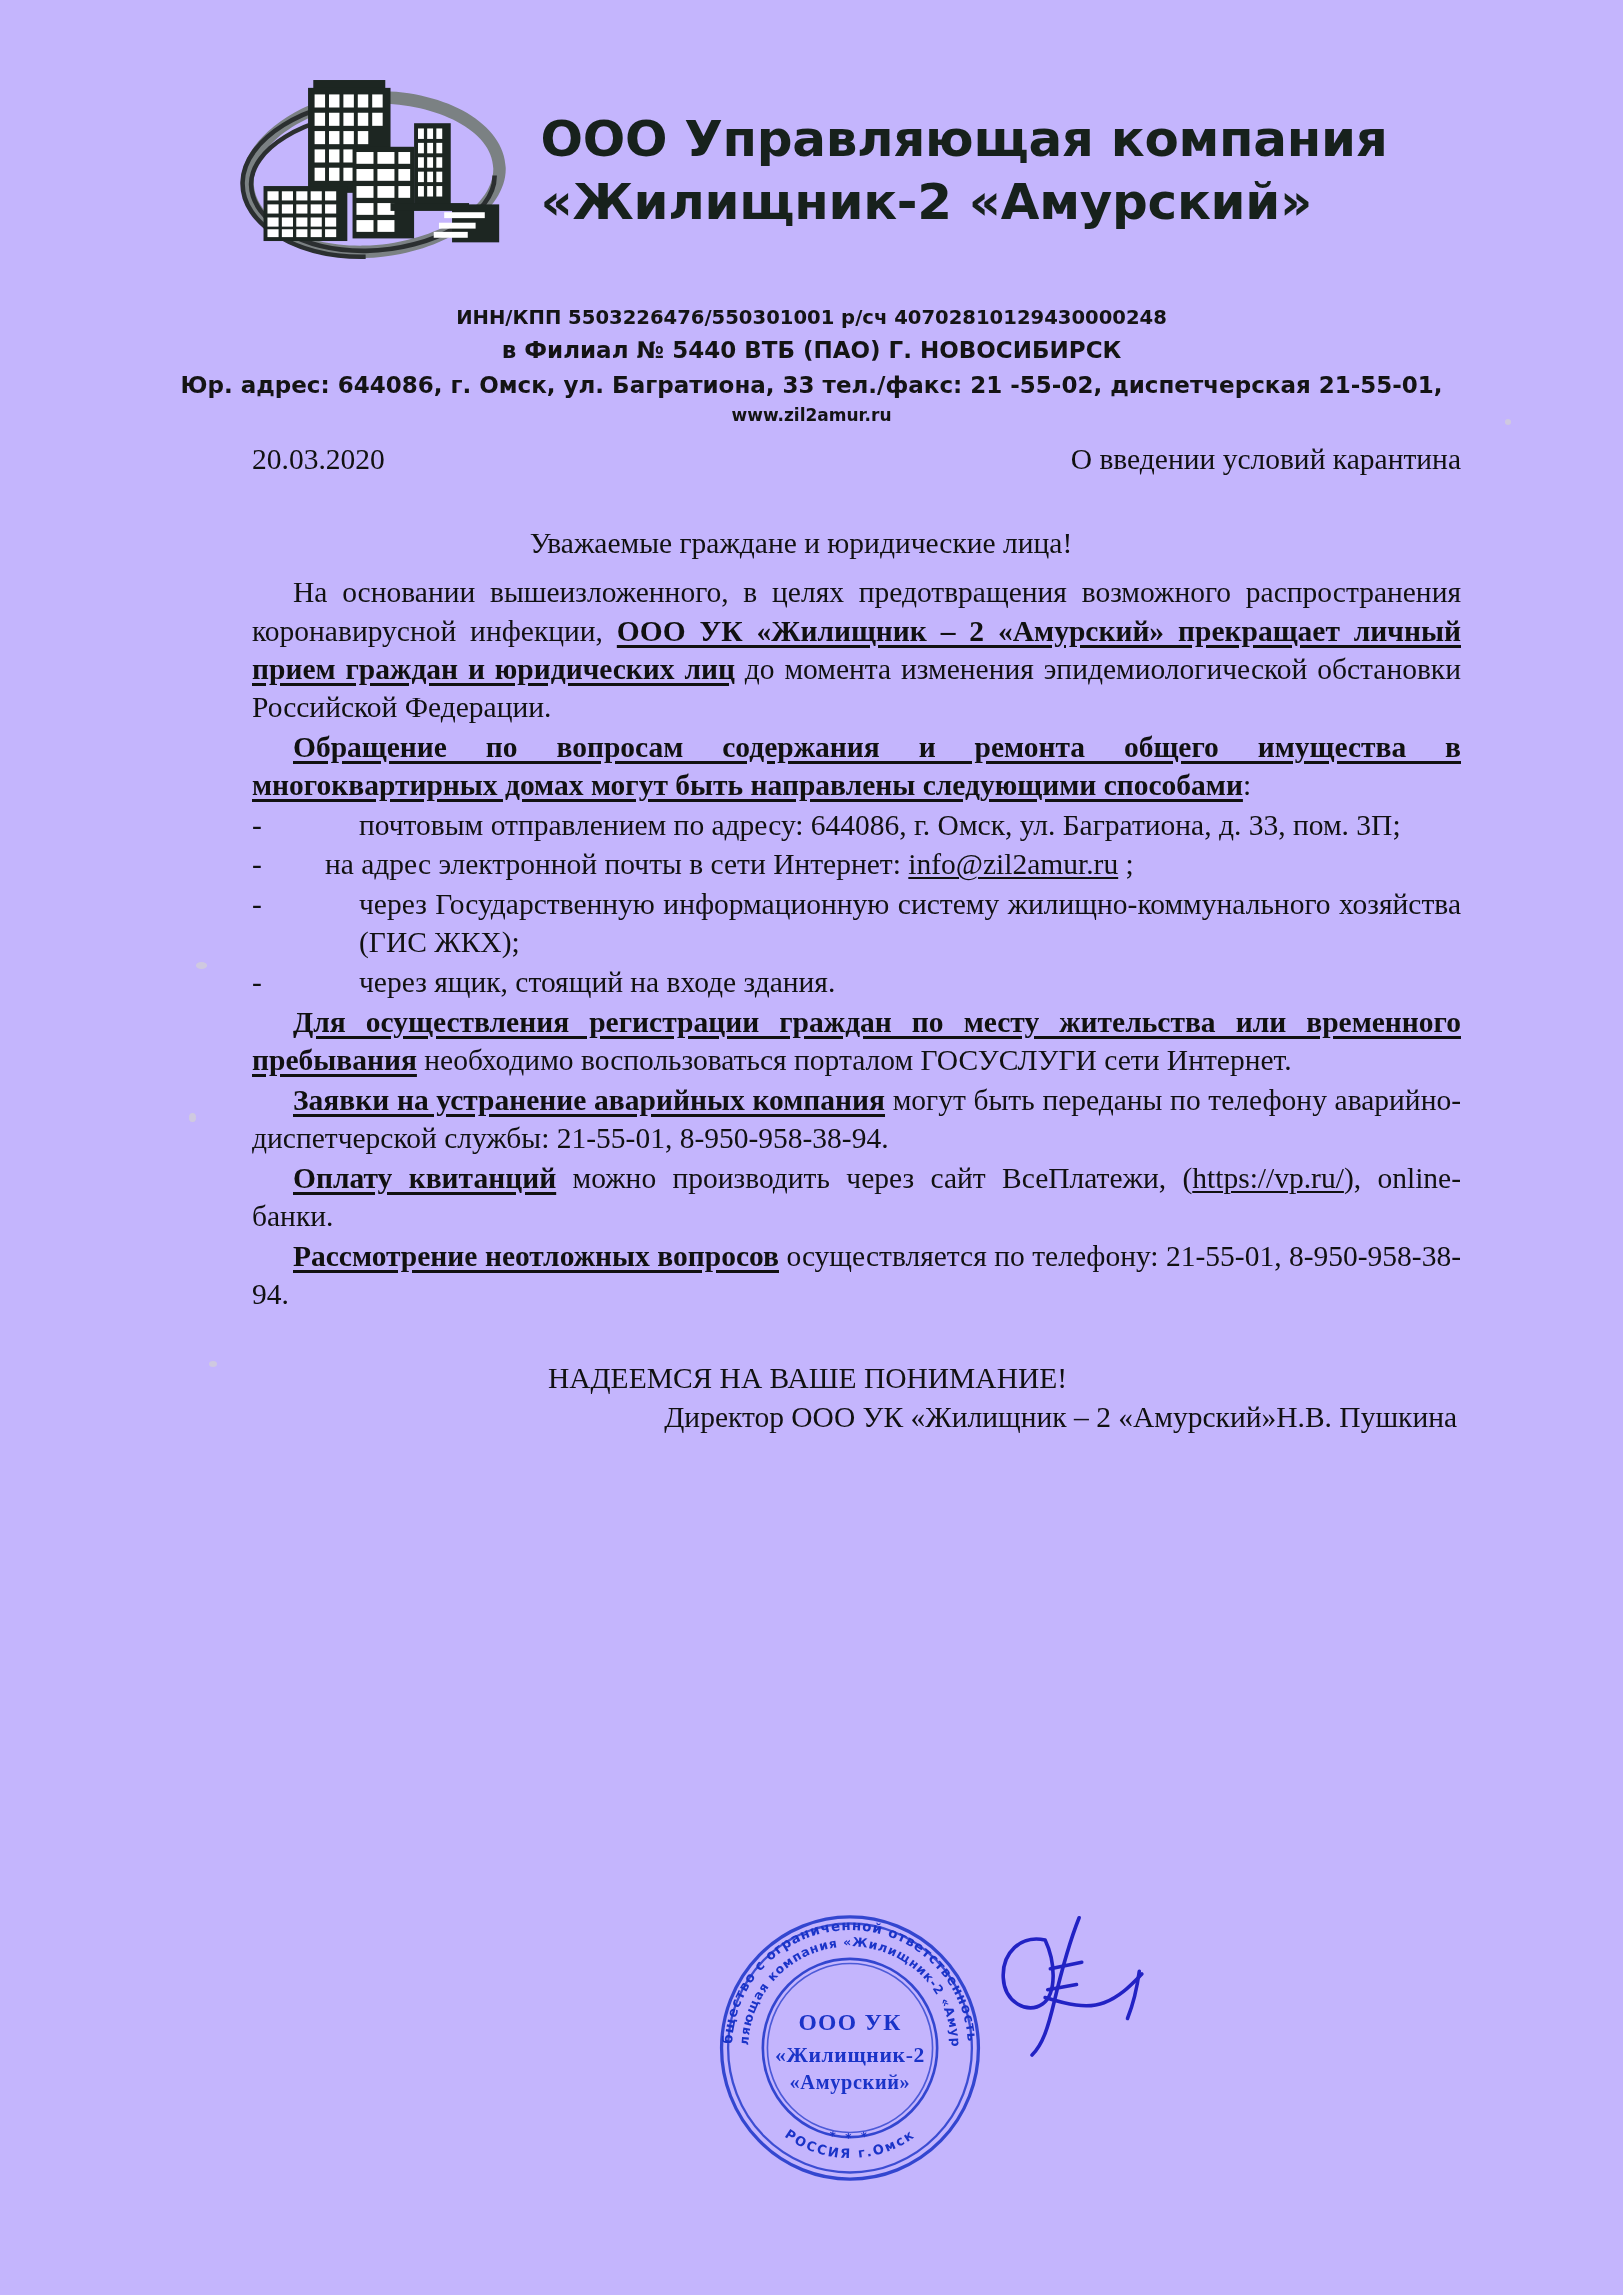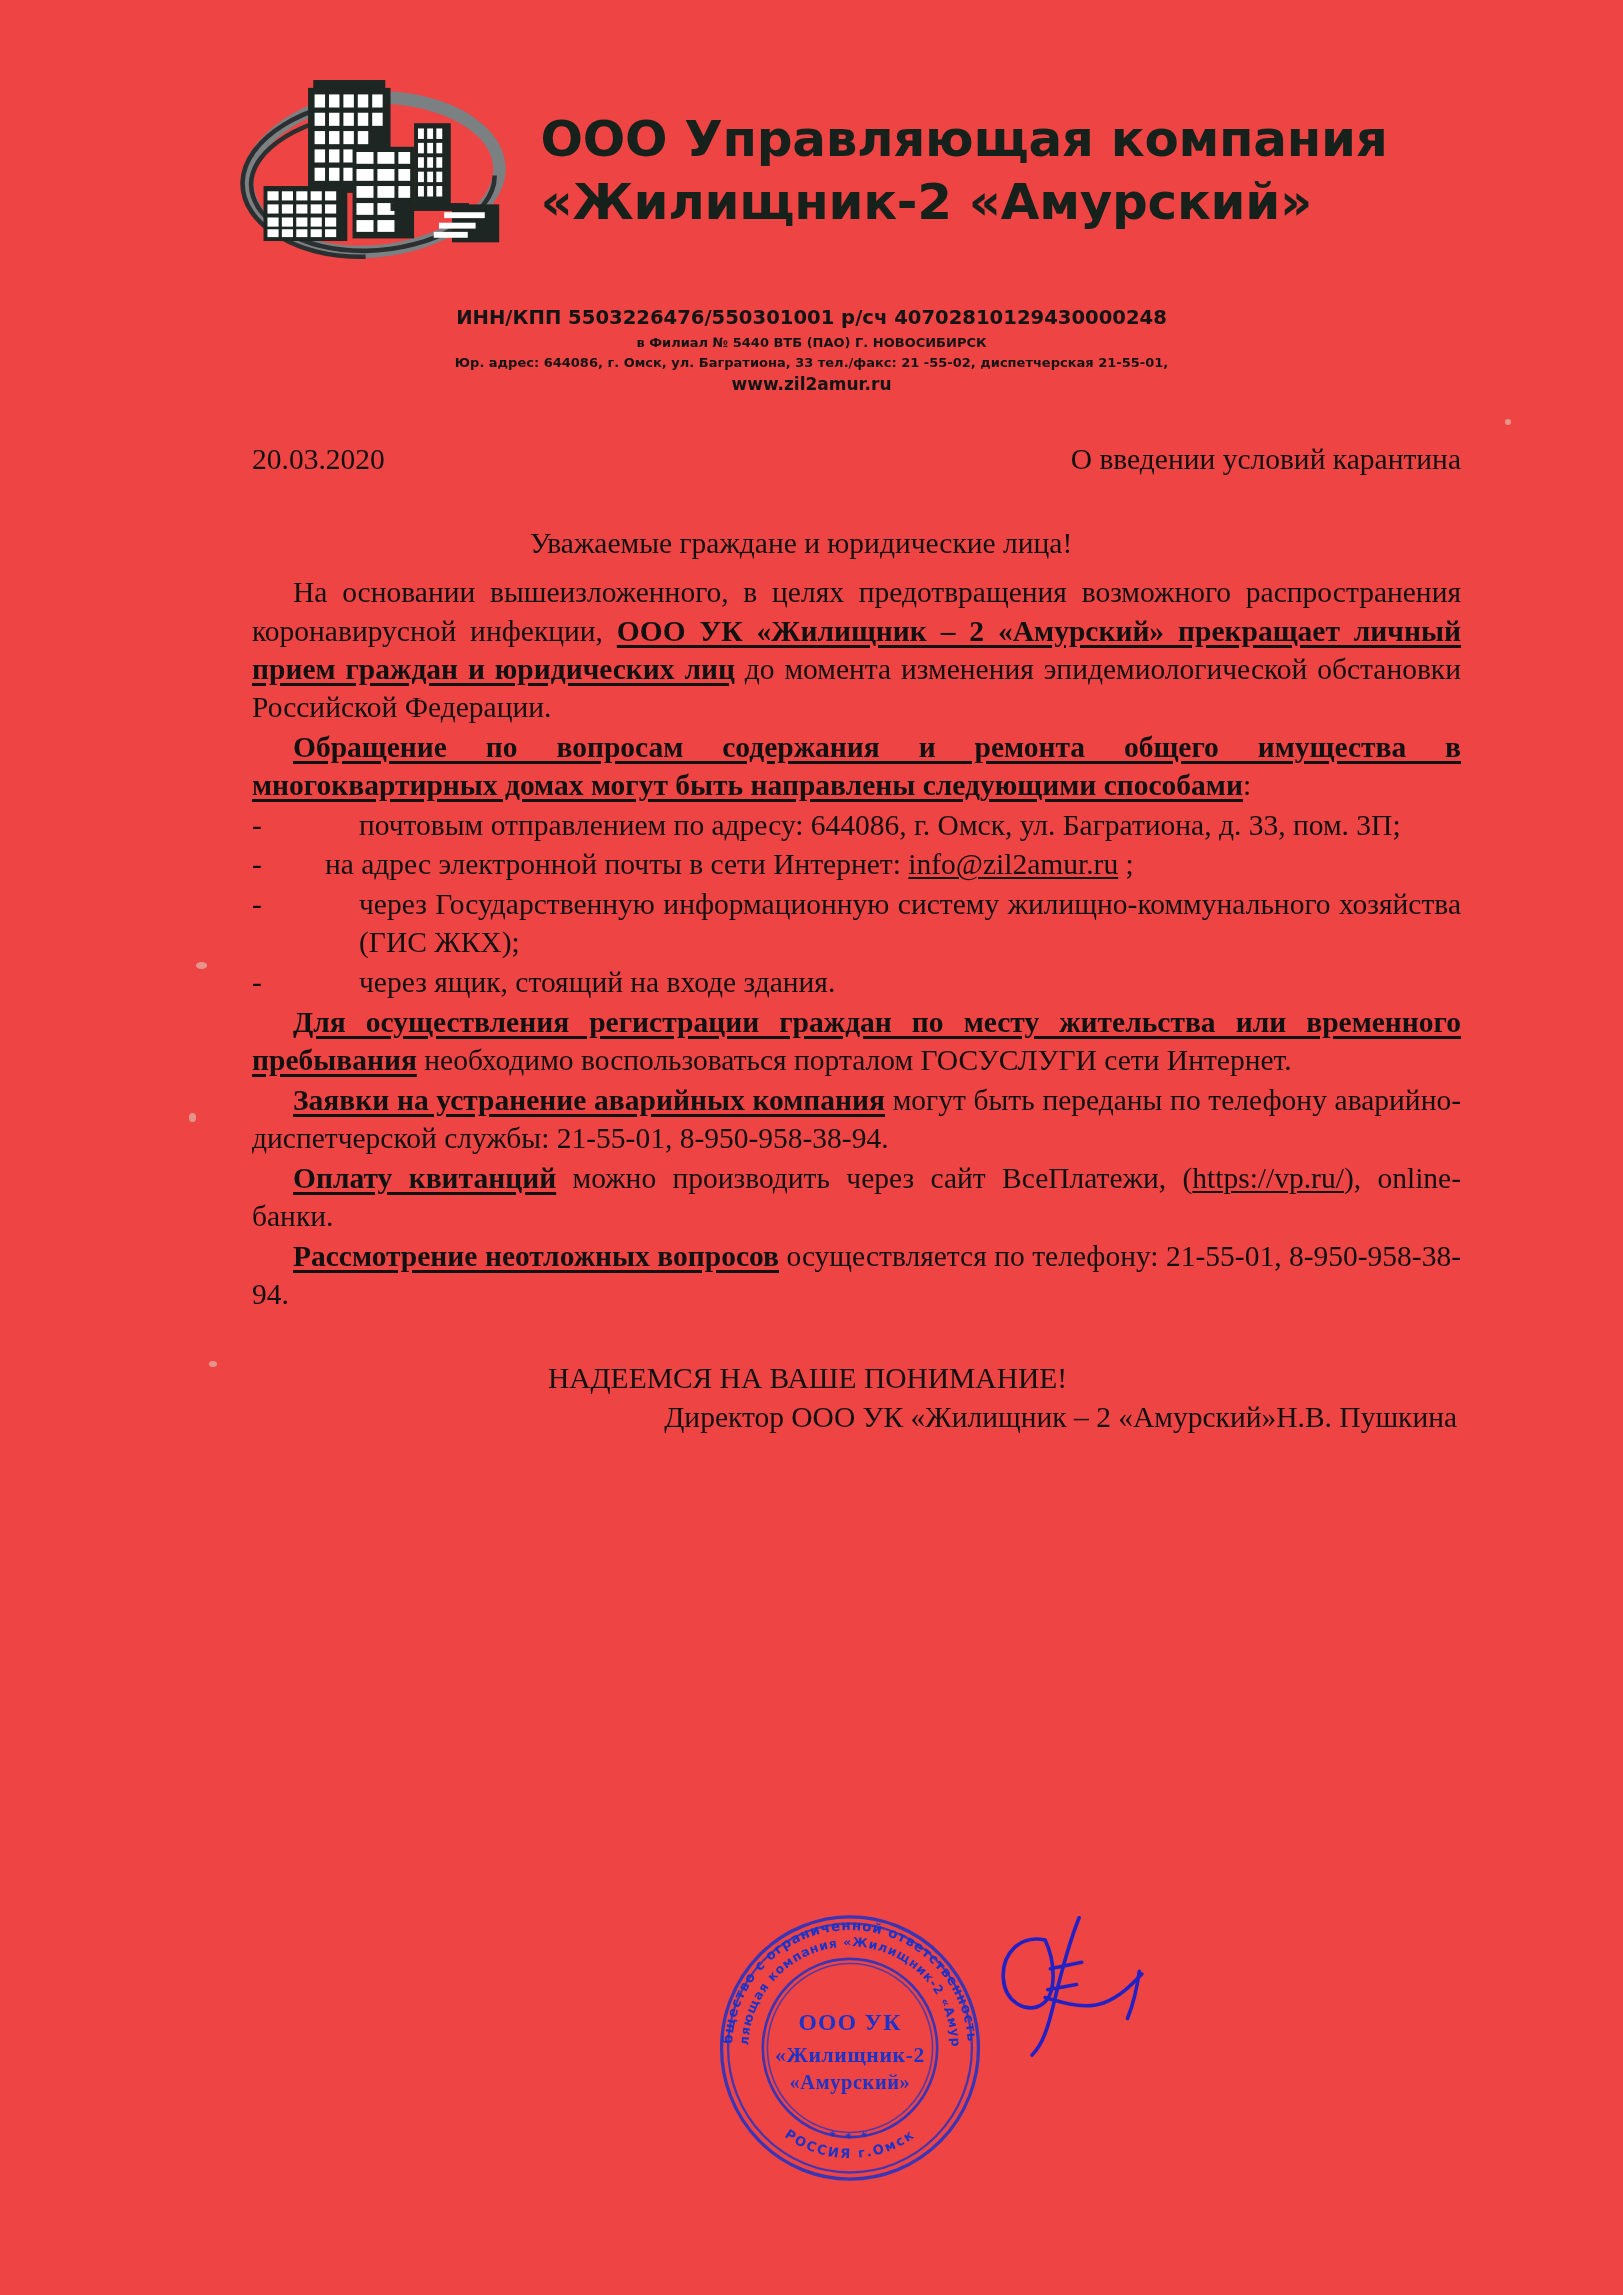--- a/index.html
+++ b/index.html
@@ -5,21 +5,21 @@
 <style>
   html, body {
     margin: 0;
     padding: 0;
     background: #ffffff;
   }
   #page {
     position: relative;
     width: 1623px;
     height: 2295px;
-    background: #ef4444;
+    background: #c4b5fd;
     overflow: hidden;
     font-family: "Liberation Serif", "DejaVu Serif", serif;
     color: #111111;
   }
 
   
   .header {
     position: absolute;
     left: 0;
     top: 63px;
@@ -62,21 +62,21 @@
 
   .header-details {
     margin-top: 24px;
     width: 1361px;
     text-align: center;
     font-family: "DejaVu Sans", "Liberation Sans", sans-serif;
     font-weight: 700;
     color: #141414;
   }
   .hd-line { font-size: 19.6px; line-height: 1.52; white-space: nowrap; }
-  .hd-line.small { font-size: 13px; }
+  .hd-line.small { font-size: 23px; }
   .hd-line.web { font-size: 17px; }
 
   
   .doc-body {
     position: absolute;
     left: 252px;
     top: 440px;
     width: 1209px;
     font-size: 29.5px;
     line-height: 1.30;

